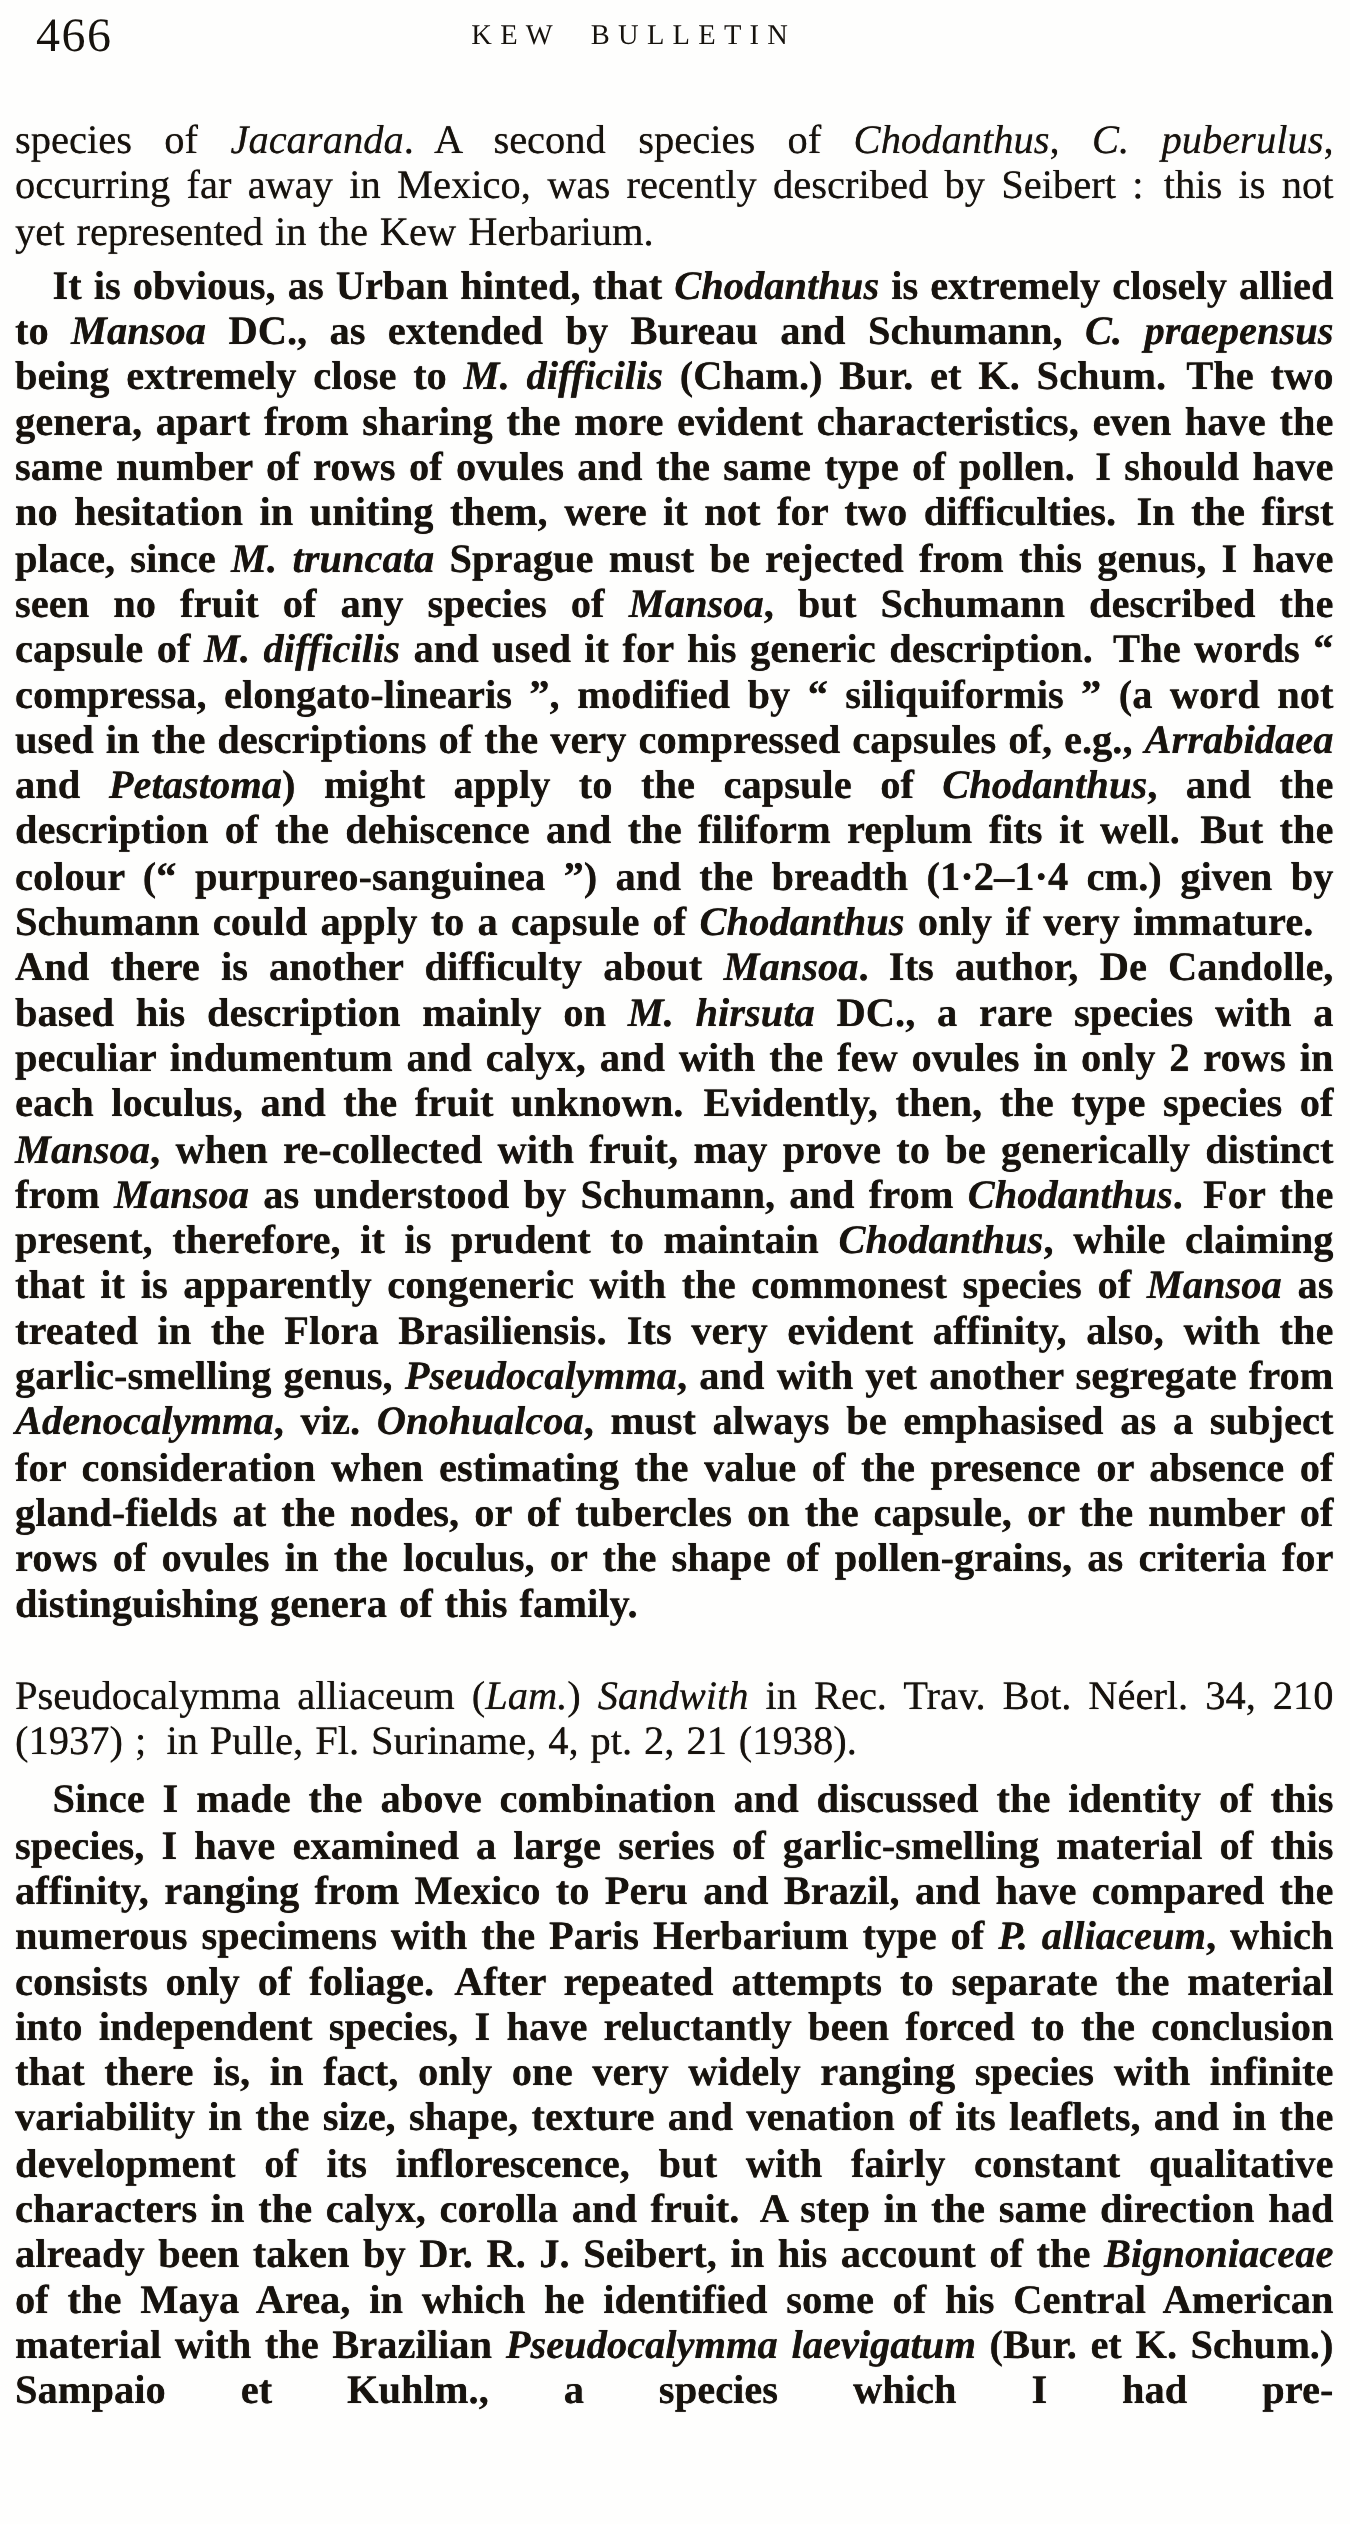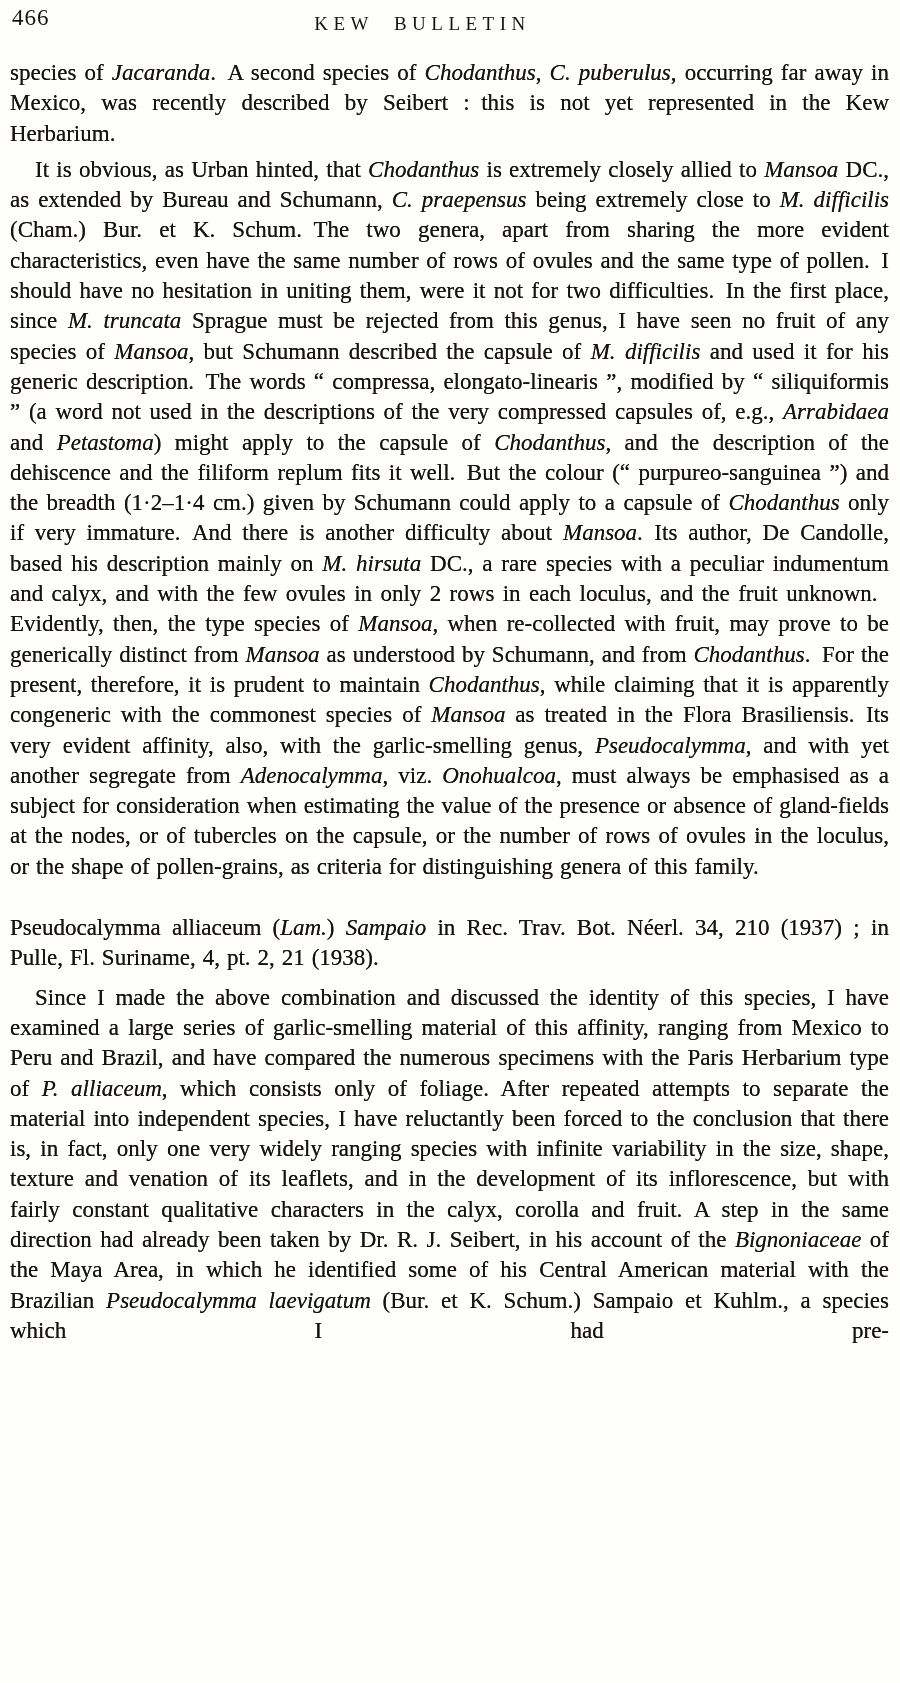--- a/index.html
+++ b/index.html
@@ -20,50 +20,51 @@
     height: 1683px;
     padding: 8px 11px 0 10px;
     background: #fefefd;
   }
   .pagehead {
     position: relative;
     height: 30px;
   }
   .pagenum {
     position: absolute;
-    left: 2px;
+    left: 14px;
     top: -3px;
-    font-size: 23px;
+    font-size: 32px;
     letter-spacing: 1px;
   }
   .runtitle {
     position: absolute;
     left: 0;
     width: 100%;
     top: 5px;
     text-align: center;
     transform: translateX(-27px);
     font-size: 19px;
     letter-spacing: 5.5px;
     word-spacing: 10px;
   }
   .text {
-    margin-top: 20px;
-    font-size: 23px;
+    margin-top: 40px;
+    font-size: 27px;
     line-height: 30.3px;
     text-align: justify;
     word-spacing: 1.2px;
     text-shadow: 0 0 0.45px rgba(23, 19, 14, 0.85);
   }
   .text p {
     margin: 0;
   }
   p.ind {
     text-indent: 25px;
     margin-top: 6px;
+    font-weight: bold;
   }
   p.heading {
     margin-top: 31px;
     margin-bottom: 9px;
   }
   p.last {
     text-align-last: justify;
   }
   i { font-style: italic; }
   b { font-weight: normal; }
@@ -73,16 +74,16 @@
 
 <div class="page">
   <header class="pagehead">
     <span class="pagenum">466</span>
     <span class="runtitle">KEW BULLETIN</span>
   </header>
 
   <main class="text">
     <p class="cont">species of <i>Jacaranda</i>. A second species of <i>Chodanthus</i>, <i>C. puberulus</i>, occurring far away in Mexico, was recently described by Seibert : this is not yet represented in the Kew Herbarium.</p>
     <p class="ind">It is obvious, as Urban hinted, that <i>Chodanthus</i> is extremely closely allied to <i>Mansoa</i> DC., as extended by Bureau and Schumann, <i>C. praepensus</i> being extremely close to <i>M. difficilis</i> (Cham.) Bur. et K. Schum. The two genera, apart from sharing the more evident characteristics, even have the same number of rows of ovules and the same type of pollen. I should have no hesitation in uniting them, were it not for two difficulties. In the first place, since <i>M. truncata</i> Sprague must be rejected from this genus, I have seen no fruit of any species of <i>Mansoa</i>, but Schumann described the capsule of <i>M. difficilis</i> and used it for his generic description. The words “ compressa, elongato-linearis ”, modified by “ siliquiformis ” (a word not used in the descriptions of the very compressed capsules of, e.g., <i>Arrabidaea</i> and <i>Petastoma</i>) might apply to the capsule of <i>Chodanthus</i>, and the description of the dehiscence and the filiform replum fits it well. But the colour (“ purpureo-sanguinea ”) and the breadth (1·2–1·4 cm.) given by Schumann could apply to a capsule of <i>Chodanthus</i> only if very immature. And there is another difficulty about <i>Mansoa</i>. Its author, De Candolle, based his description mainly on <i>M. hirsuta</i> DC., a rare species with a peculiar indumentum and calyx, and with the few ovules in only 2 rows in each loculus, and the fruit unknown. Evidently, then, the type species of <i>Mansoa</i>, when re-collected with fruit, may prove to be generically distinct from <i>Mansoa</i> as understood by Schumann, and from <i>Chodanthus</i>. For the present, therefore, it is prudent to maintain <i>Chodanthus</i>, while claiming that it is apparently congeneric with the commonest species of <i>Mansoa</i> as treated in the Flora Brasiliensis. Its very evident affinity, also, with the garlic-smelling genus, <i>Pseudocalymma</i>, and with yet another segregate from <i>Adenocalymma</i>, viz. <i>Onohualcoa</i>, must always be emphasised as a subject for consideration when estimating the value of the presence or absence of gland-fields at the nodes, or of tubercles on the capsule, or the number of rows of ovules in the loculus, or the shape of pollen-grains, as criteria for distinguishing genera of this family.</p>
-    <p class="heading"><b>Pseudocalymma alliaceum</b> (<i>Lam.</i>) <i>Sampaio</i> in Rec. Trav. Bot. Néerl. <b>34,</b> 210 (1937) ; in Pulle, Fl. Suriname, <b>4,</b> pt. 2, 21 (1938).</p>
+    <p class="heading"><b>Pseudocalymma alliaceum</b> (<i>Lam.</i>) <i>Sandwith</i> in Rec. Trav. Bot. Néerl. <b>34,</b> 210 (1937) ; in Pulle, Fl. Suriname, <b>4,</b> pt. 2, 21 (1938).</p>
     <p class="ind last">Since I made the above combination and discussed the identity of this species, I have examined a large series of garlic-smelling material of this affinity, ranging from Mexico to Peru and Brazil, and have compared the numerous specimens with the Paris Herbarium type of <i>P. alliaceum</i>, which consists only of foliage. After repeated attempts to separate the material into independent species, I have reluctantly been forced to the conclusion that there is, in fact, only one very widely ranging species with infinite variability in the size, shape, texture and venation of its leaflets, and in the development of its inflorescence, but with fairly constant qualitative characters in the calyx, corolla and fruit. A step in the same direction had already been taken by Dr. R. J. Seibert, in his account of the <i>Bignoniaceae</i> of the Maya Area, in which he identified some of his Central American material with the Brazilian <i>Pseudocalymma laevigatum</i> (Bur. et K. Schum.) Sampaio et Kuhlm., a species which I had pre-</p>
   </main>
 </div>
 
 </body></html>

